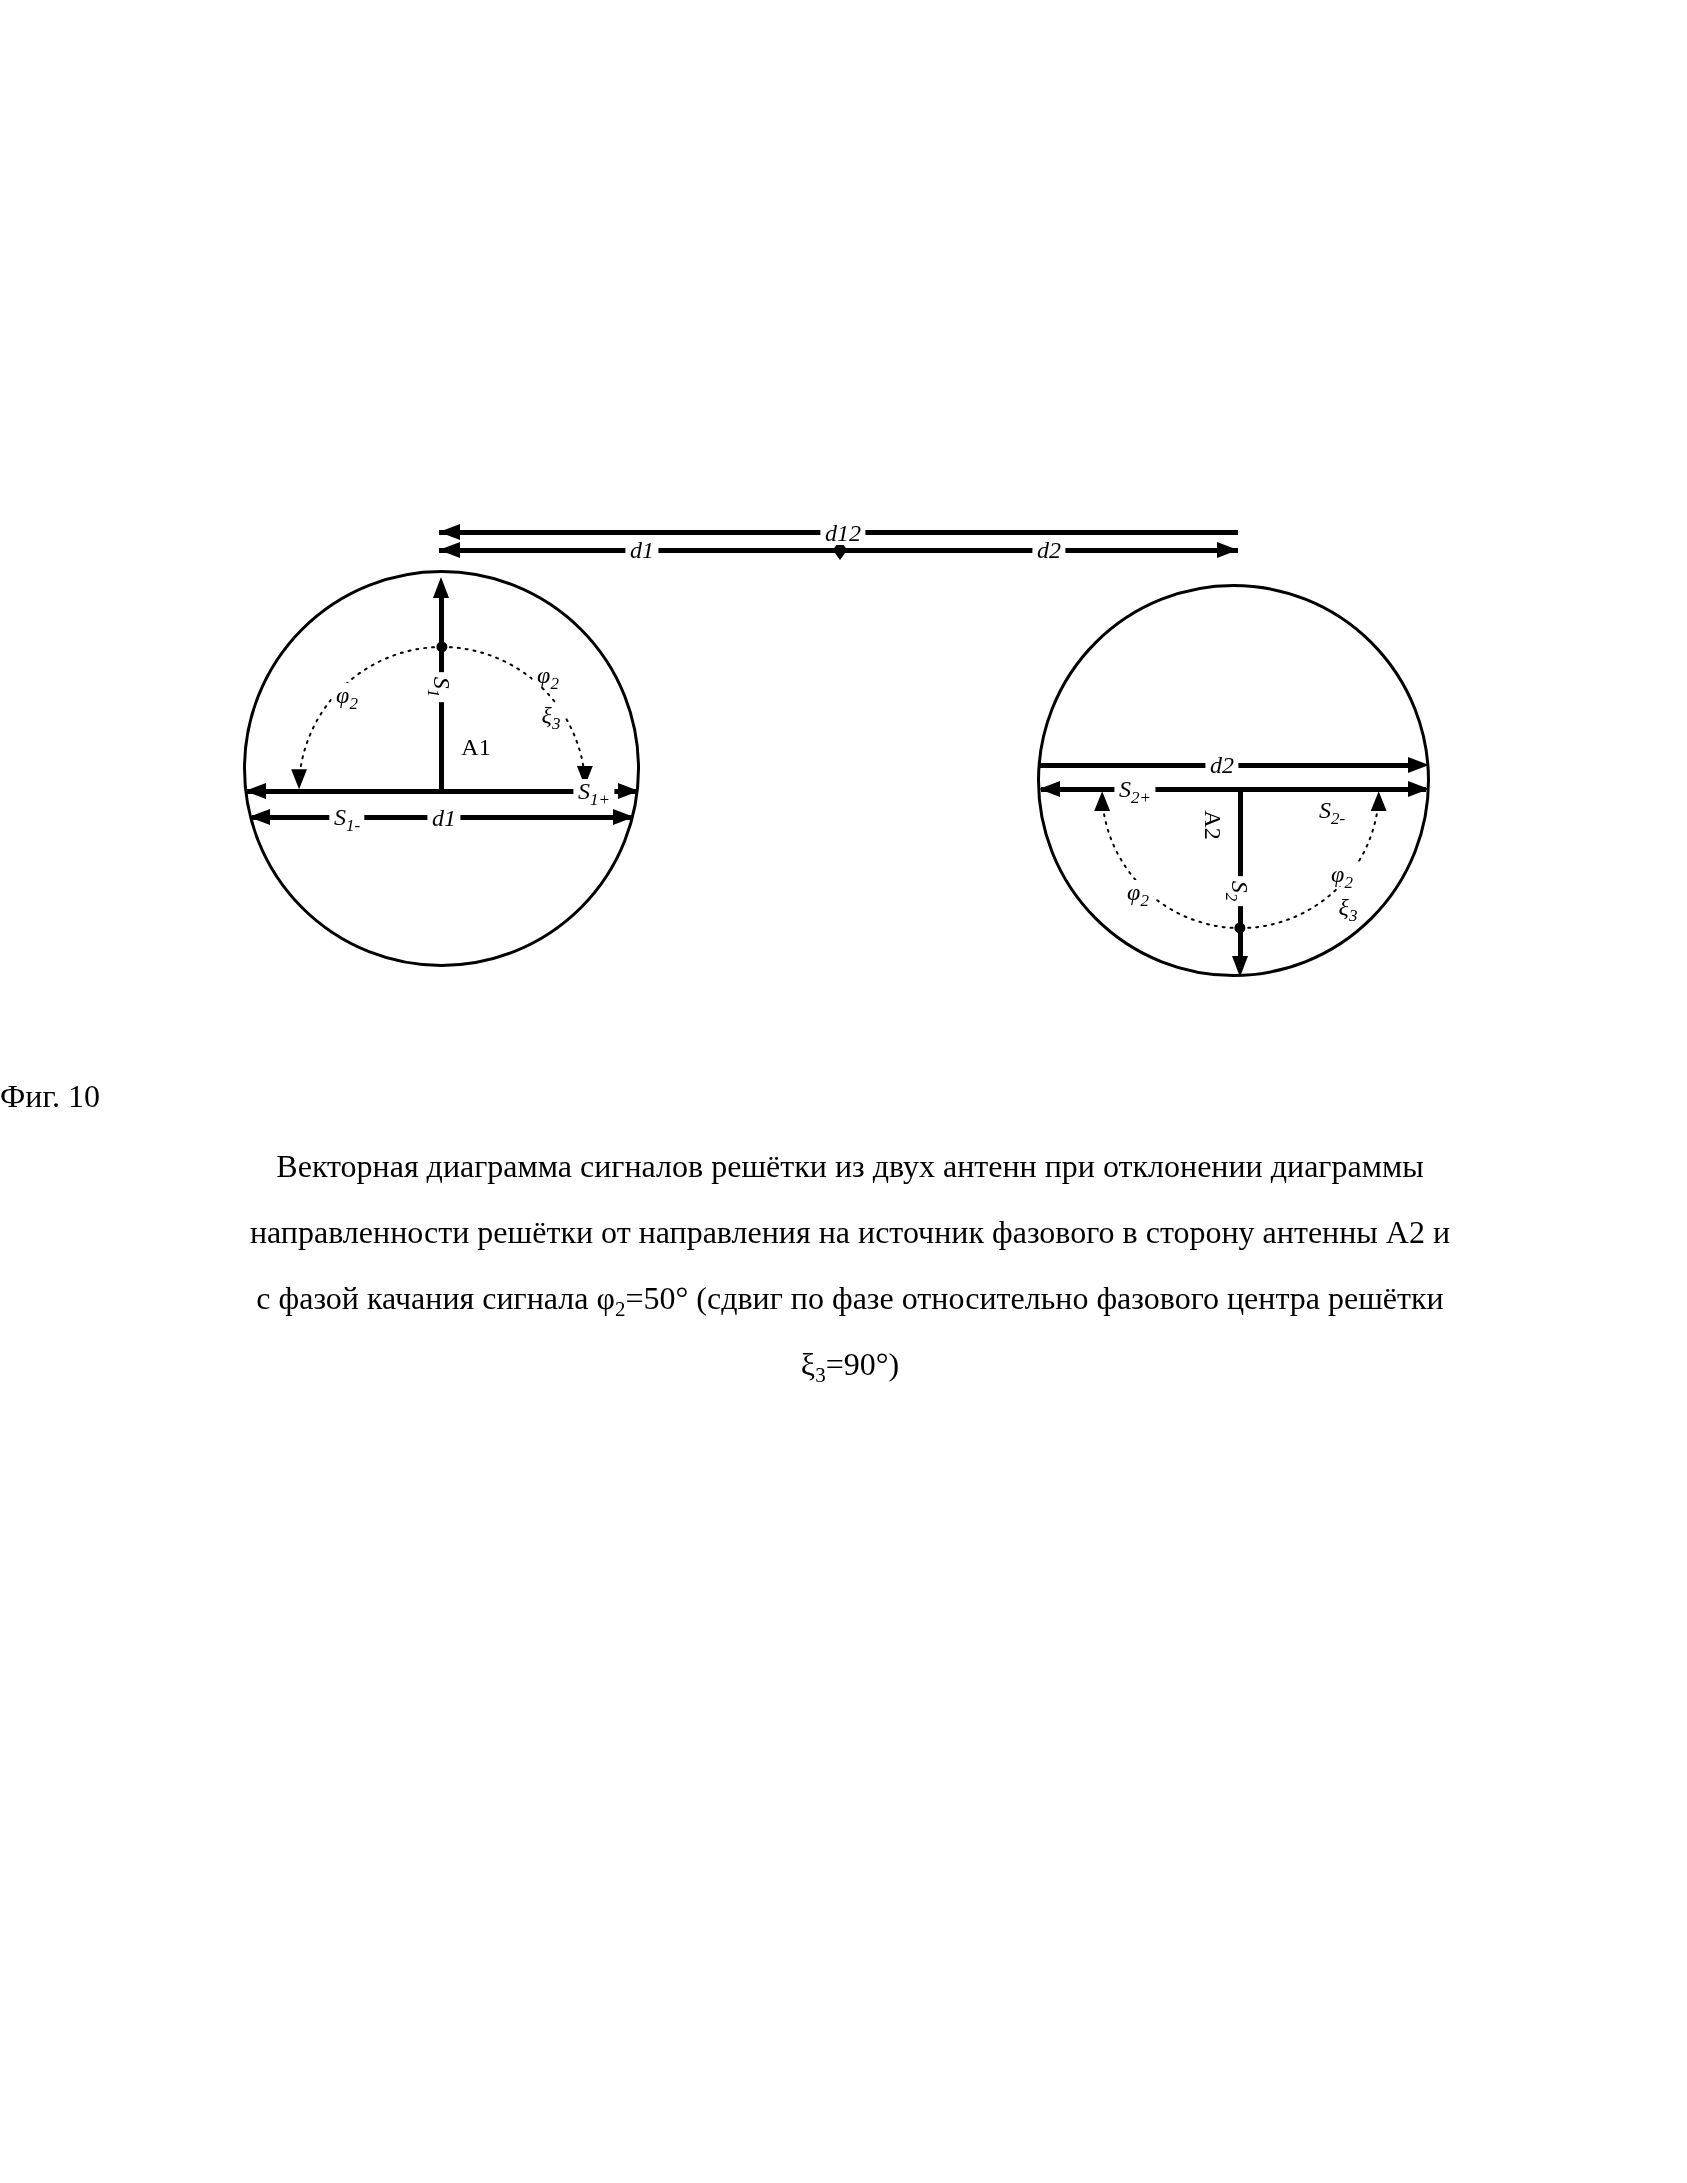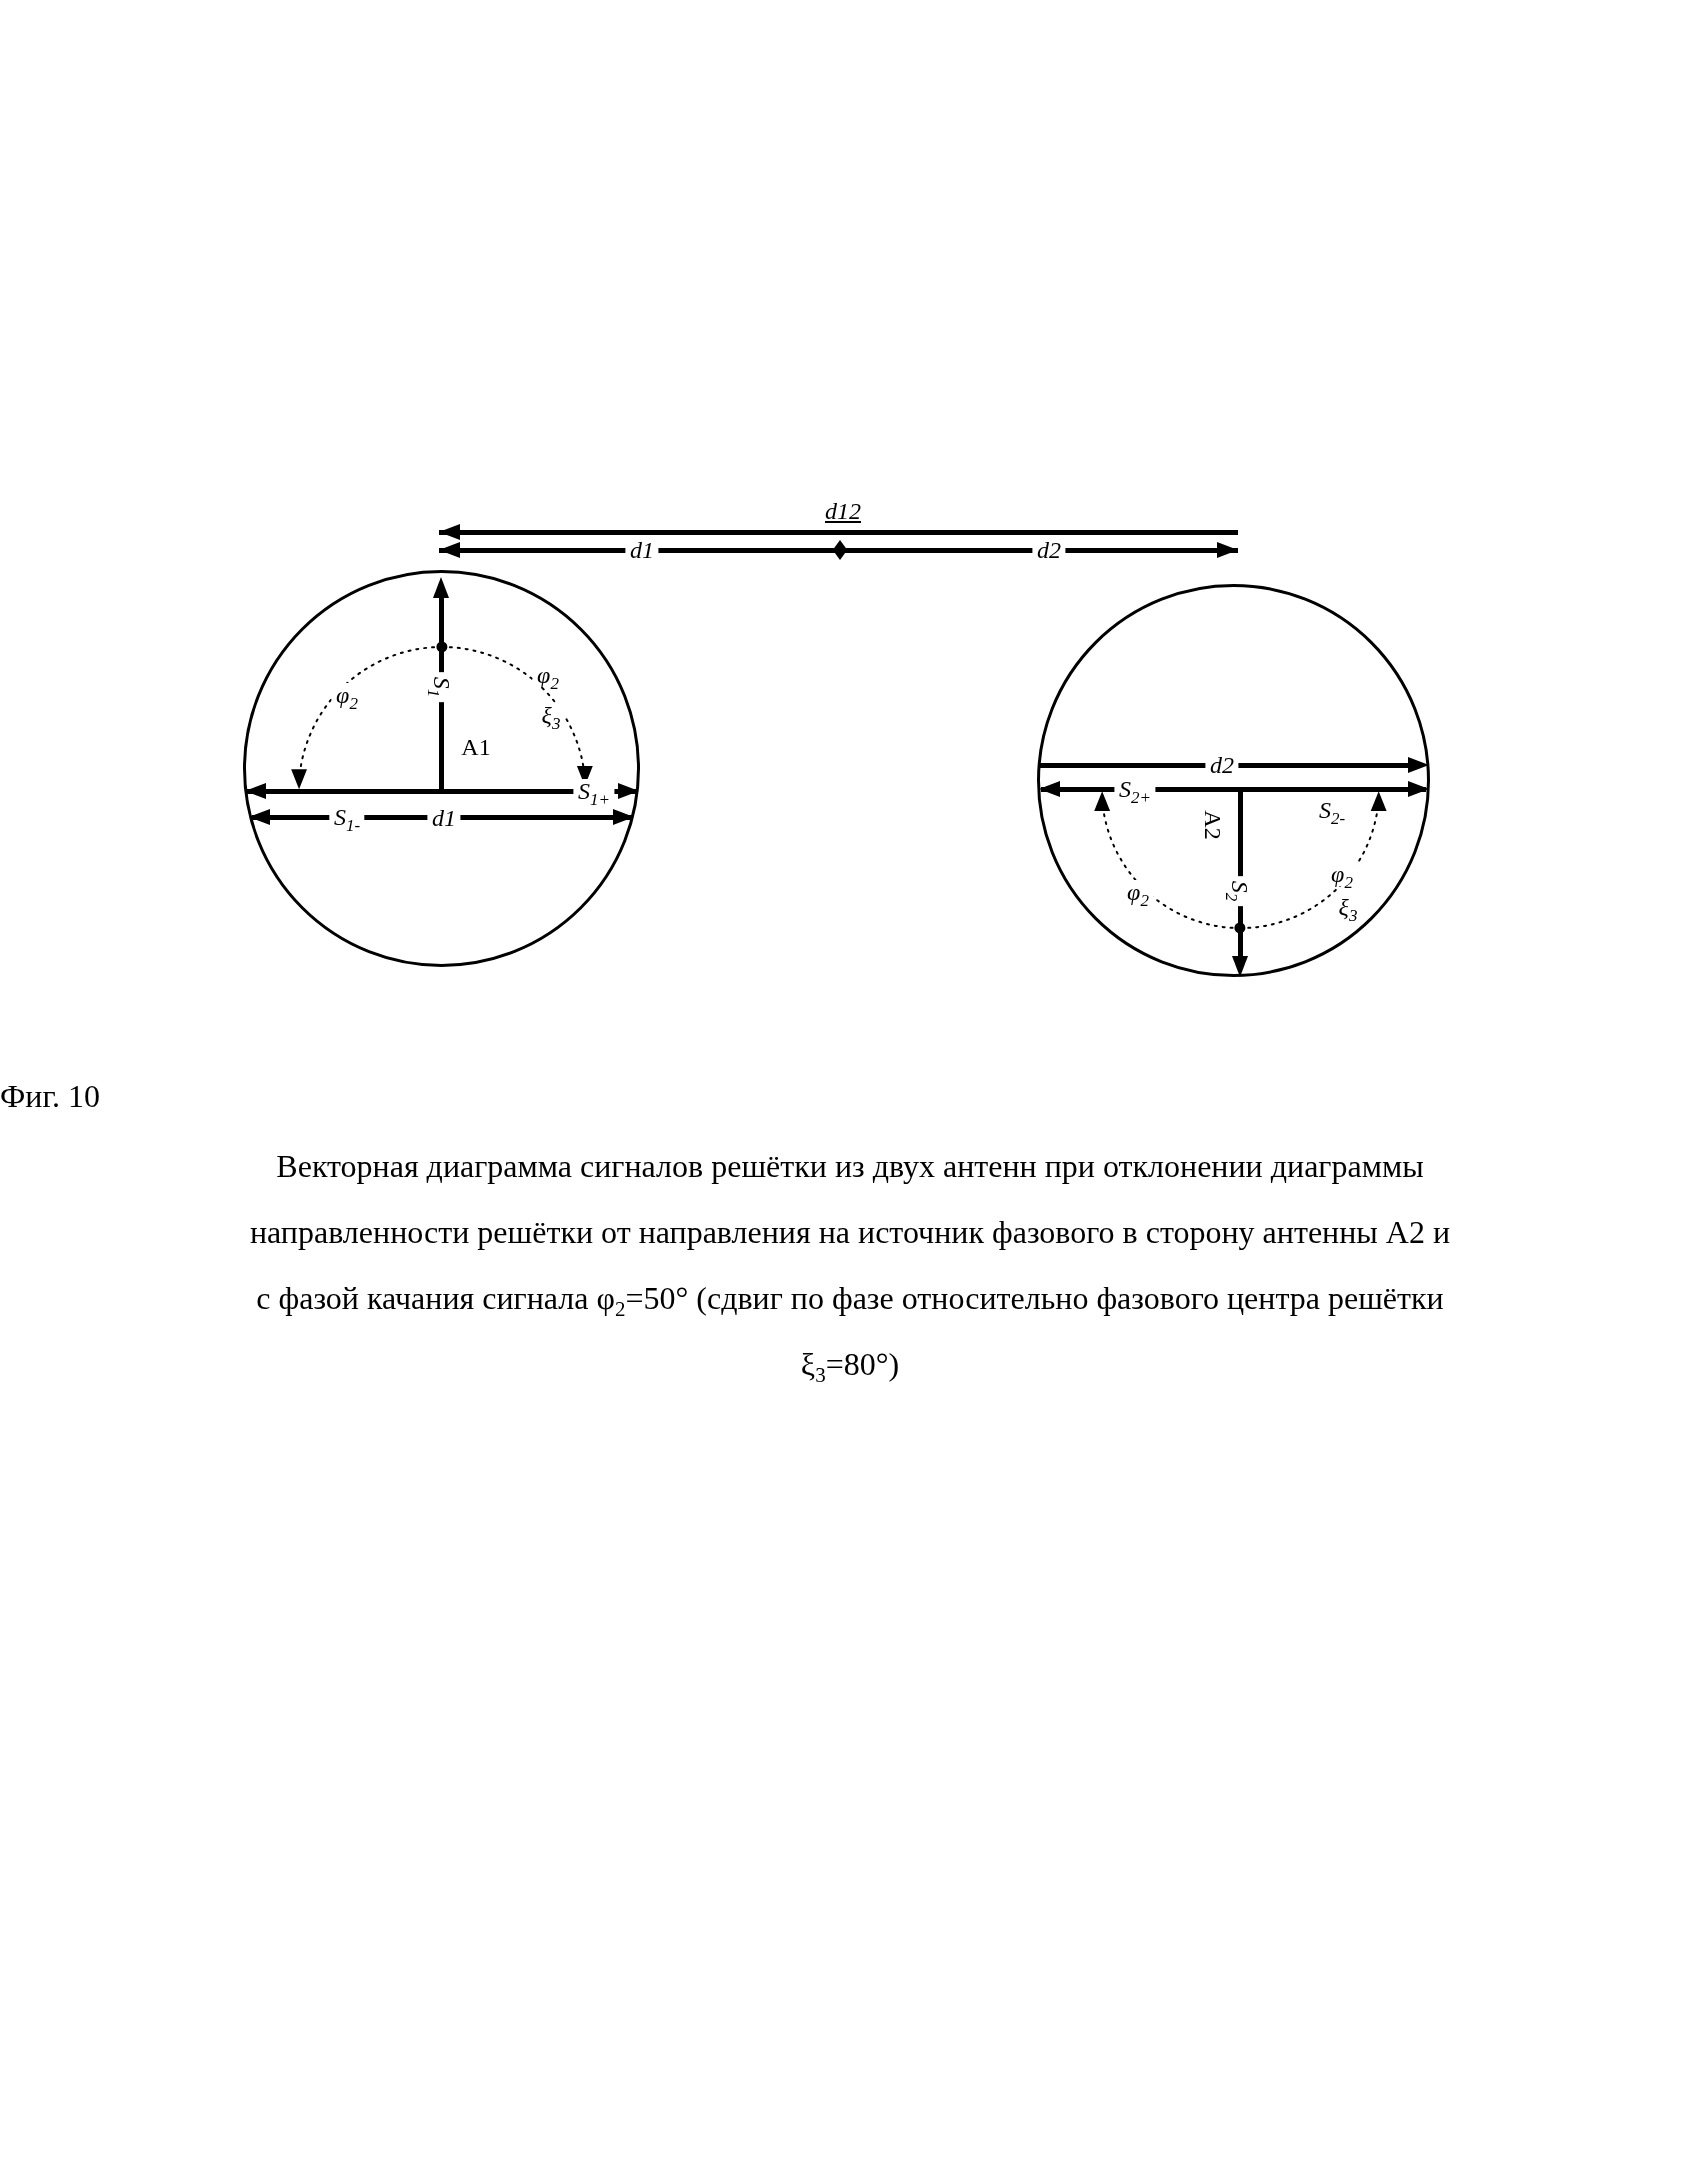--- a/index.html
+++ b/index.html
@@ -72,21 +72,21 @@
     <polygon points="884,1188 872,1158 896,1158" fill="#000"></polygon>
     <path d="M1875,1403 A210,210 0 0 1 1666,1208" fill="none" stroke="#000" stroke-width="3" stroke-dasharray="3 9" stroke-linecap="round"></path>
     <path d="M1875,1403 A210,210 0 0 0 2084,1208" fill="none" stroke="#000" stroke-width="3" stroke-dasharray="3 9" stroke-linecap="round"></path>
     <polygon points="1666,1196 1654,1226 1678,1226" fill="#000"></polygon>
     <polygon points="2084,1196 2072,1226 2096,1226" fill="#000"></polygon>
   </svg>
 
   <div class="dot" style="left:442px;top:647px;"></div>
   <div class="dot" style="left:1240px;top:928px;"></div>
 
-  <div class="lbl" style="left:843px;top:511px;text-decoration:underline;"><span>d12</span></div>
+  <div class="lbl" style="left:843px;top:533px;"><span>d12</span></div>
   <div class="lbl" style="left:642px;top:550px;"><span>d1</span></div>
   <div class="lbl" style="left:1049px;top:550px;"><span>d2</span></div>
 
   <div class="lbl rot" style="left:442px;top:687px;">
     <span>S</span><sub>1</sub>
   </div>
   <div class="lbl plain" style="left:476px;top:747px;background:transparent;"><span>A1</span></div>
   <div class="lbl" style="left:347px;top:817px;">
     <span>S</span><sub>1-</sub>
   </div>
@@ -127,18 +127,18 @@
 
   <div class="figlabel"><span>Фиг. 10</span></div>
 
   <div class="caption">
     <div><span>Векторная диаграмма сигналов решётки из двух антенн при отклонении диаграммы</span></div>
     <div><span>направленности решётки от направления на источник фазового в сторону антенны А2 и</span></div>
     <div>
       <span>с фазой качания сигнала φ</span><sub>2</sub><span>=50° (сдвиг по фазе относительно фазового центра решётки</span>
     </div>
     <div>
-      <span>ξ</span><sub>3</sub><span>=80°)</span>
+      <span>ξ</span><sub>3</sub><span>=90°)</span>
     </div>
   </div>
 
 </div>
 
 
 </body></html>

